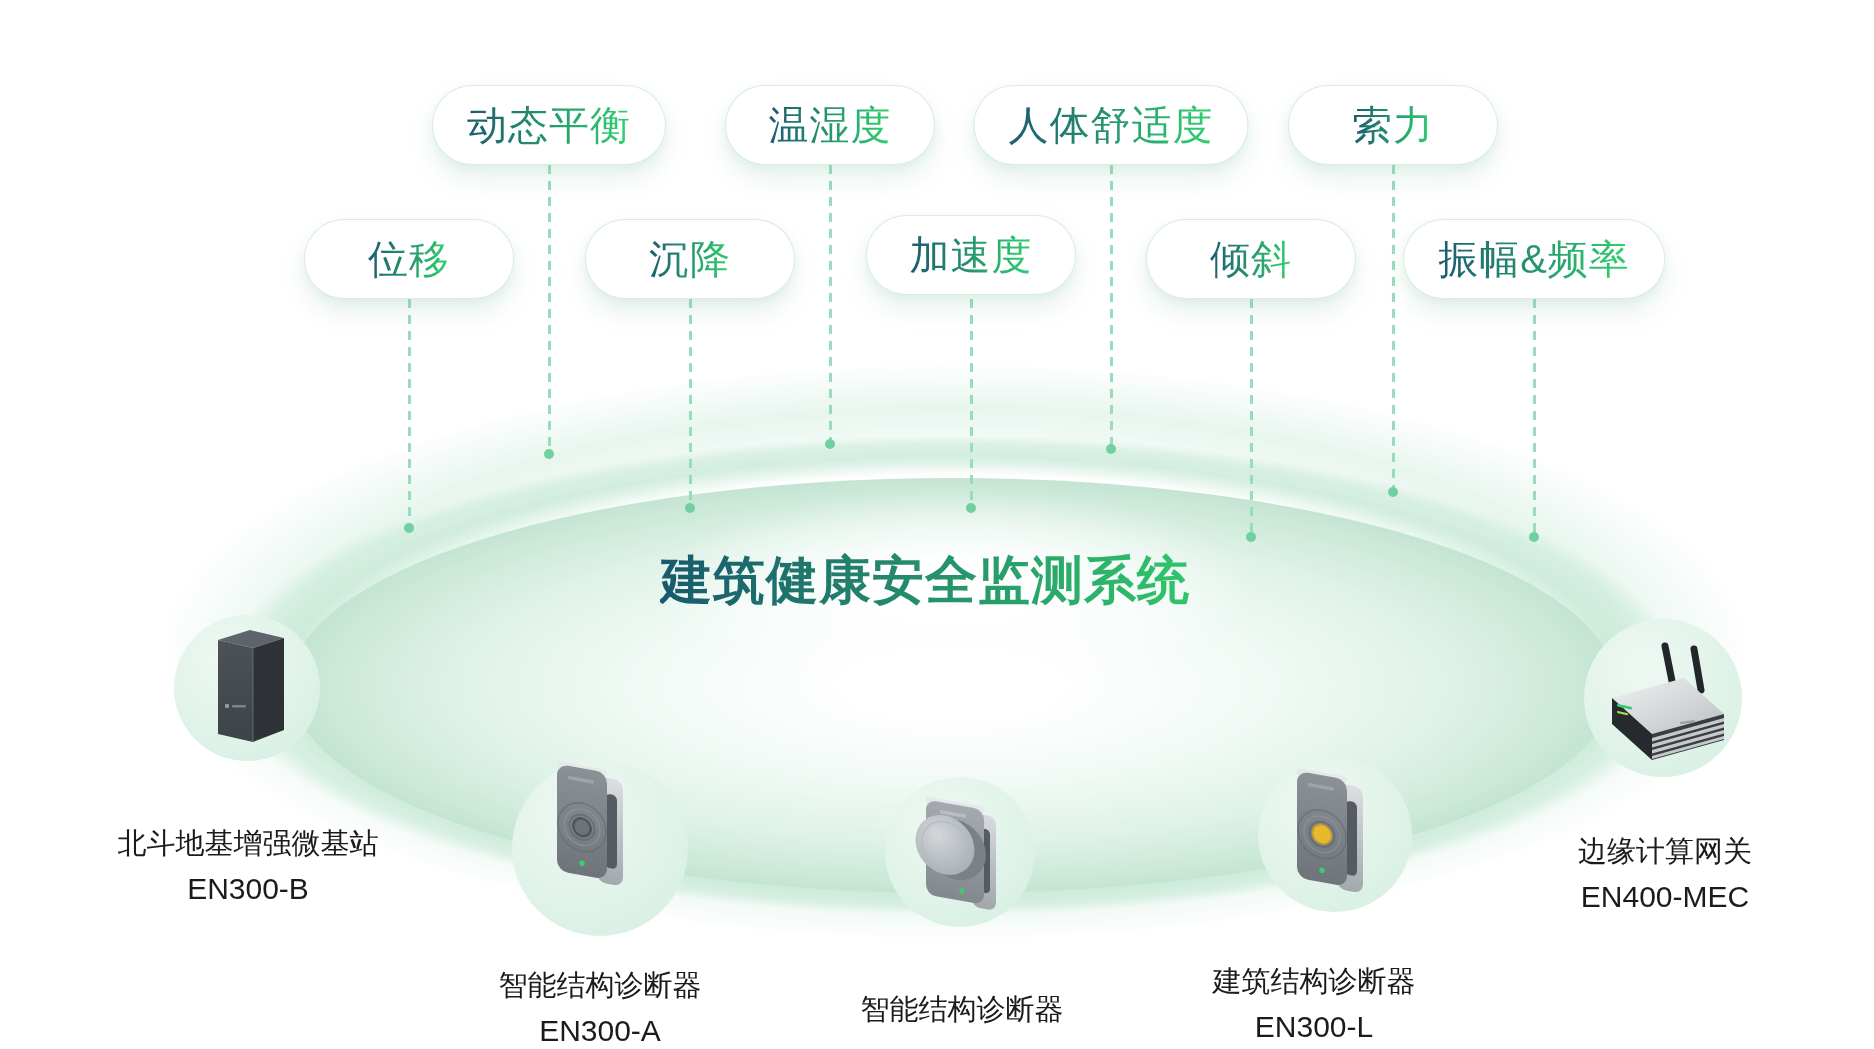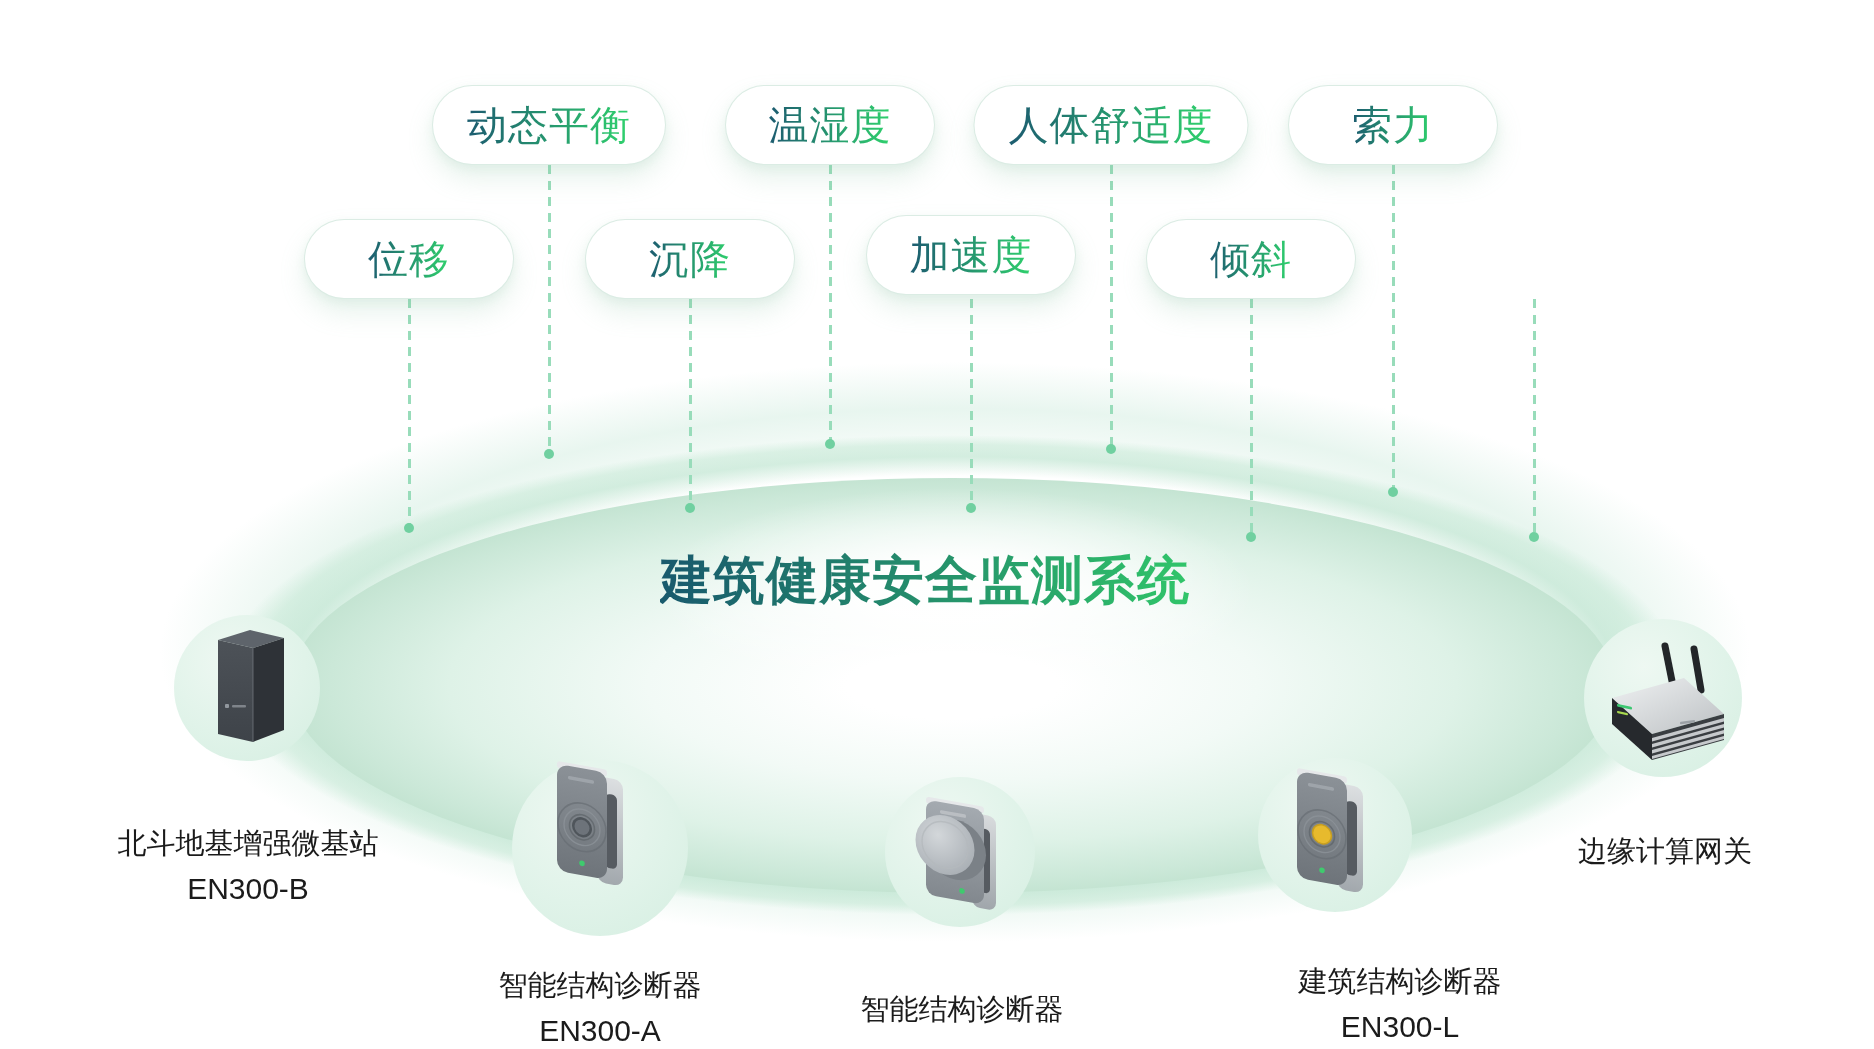--- a/index.html
+++ b/index.html
@@ -99,20 +99,23 @@
       <span class="pill-text">位移</span>
     </div>
   <div class="pill" style="left:690px;top:219px">
       <span class="pill-text">沉降</span>
     </div>
   <div class="pill" style="left:971px;top:215px">
       <span class="pill-text">加速度</span>
     </div>
   <div class="pill" style="left:1251px;top:219px">
       <span class="pill-text">倾斜</span>
+    </div>
+  <div class="pill" style="left:1534px;top:219px">
+      <span class="pill-text">振幅&amp;频率</span>
     </div>
 
   <div class="title">建筑健康安全监测系统</div>
 
   <div class="dev-circle" style="left:174px;top:615px;width:146px;height:146px"></div>
   <svg class="dev-svg" style="left:205px;top:618px" width="100" height="130" viewBox="0 0 100 130">
     <defs>
       <linearGradient id="gTwF" x1="0" y1="0" x2="0" y2="1">
           <stop offset="0" stop-color="#4d5258"></stop>
           <stop offset="1" stop-color="#3e4349"></stop>
@@ -211,21 +214,21 @@
       <rect x="22" y="10" width="50" height="7" rx="3" fill="#e6e8ea"></rect>
       <rect x="22" y="13" width="50" height="107" rx="11" fill="url(#gLf)"></rect>
       <rect x="33" y="23" width="26" height="3.5" rx="1.5" fill="#a8aeb4" opacity="0.7"></rect>
       <circle cx="47" cy="72" r="24" fill="none" stroke="#666c72" stroke-width="1.6" opacity="0.65"></circle>
       <circle cx="47" cy="72" r="18" fill="none" stroke="#8c9298" stroke-width="1.4" opacity="0.8"></circle>
       <circle cx="47" cy="72" r="12.5" fill="none" stroke="#60666c" stroke-width="1.6" opacity="0.8"></circle>
       <circle cx="47" cy="72" r="9.5" fill="#e7ba2d" stroke="#c89f20" stroke-width="1.5"></circle>
       <circle cx="47" cy="108" r="2.8" fill="#3fca6e"></circle>
     </g>
   </svg>
-  <div class="dev-label" style="left:1190px;top:910px">
+  <div class="dev-label" style="left:1104px;top:910px">
     <div class="l1">建筑结构诊断器</div>
     <div class="l2">EN300-L</div>
   </div>
 
   <div class="dev-circle" style="left:1584px;top:619px;width:158px;height:158px"></div>
   <svg class="dev-svg" style="left:1580px;top:622px" width="170" height="150" viewBox="0 0 170 150">
     <defs>
       <linearGradient id="gLid" x1="0" y1="0" x2="1" y2="1">
           <stop offset="0" stop-color="#eff1f2"></stop>
           <stop offset="1" stop-color="#bcc0c3"></stop>
@@ -239,15 +242,16 @@
     <polygon points="72,122 144,102 144,105.5 72,125.5" fill="#c6c9cc"></polygon>
     <polygon points="72,128 144,108 144,111.5 72,131.5" fill="#c6c9cc"></polygon>
     <polygon points="72,134 144,114 144,117 72,137" fill="#c6c9cc"></polygon>
     <polygon points="32,76 72,112 72,138 32,102" fill="#26292d"></polygon>
     <rect x="37" y="88" width="15" height="2.6" rx="1" fill="#3cc771" transform="skewY(12) translate(0,-14)"></rect>
     <rect x="37" y="95" width="11" height="2.2" rx="1" fill="#a8d84f" transform="skewY(12) translate(0,-14)"></rect>
     <rect x="100" y="100" width="15" height="2.4" rx="1" fill="#9ba0a5" transform="skewY(-8) translate(0,14)"></rect>
   </svg>
   <div class="dev-label" style="left:1455px;top:780px">
     <div class="l1">边缘计算网关</div>
+    <div class="l2">EN400-MEC</div>
   </div>
 
 </div>
 
 </body></html>

